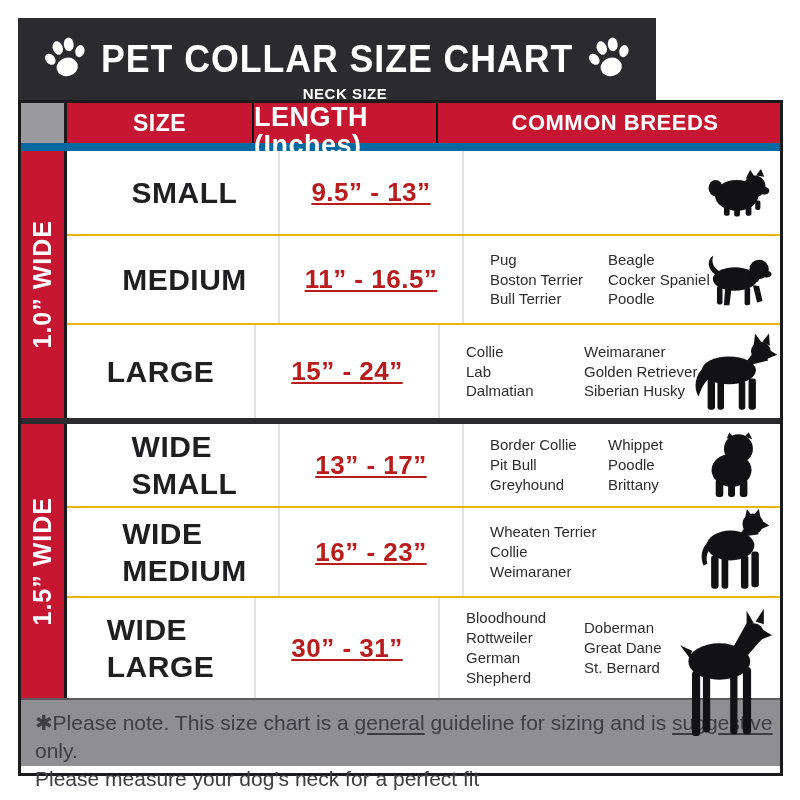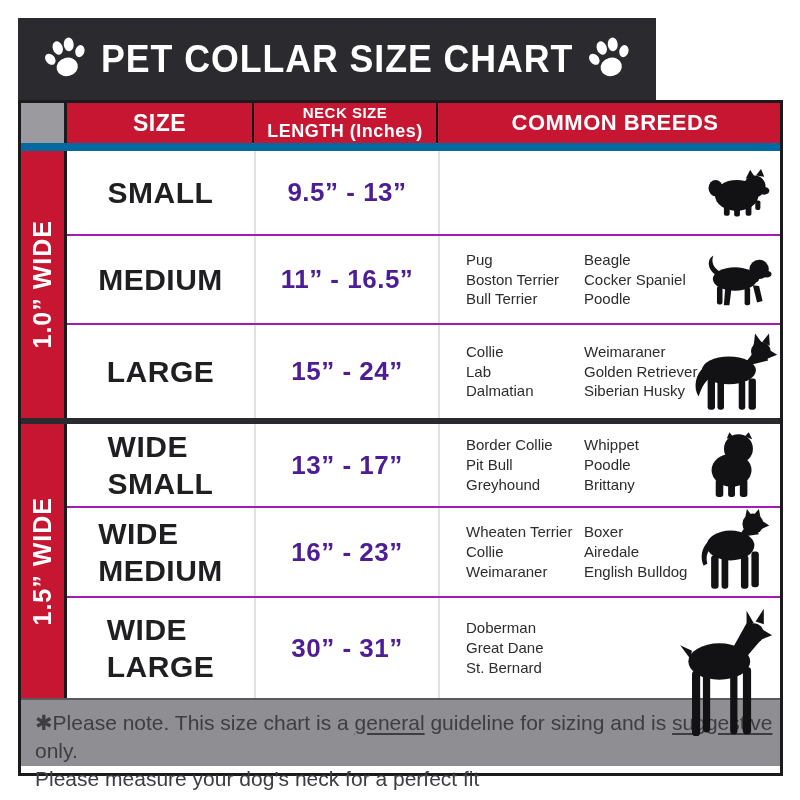--- a/index.html
+++ b/index.html
@@ -20,43 +20,43 @@
   .chart { position:absolute; left:18px; top:100px; width:765px; height:676px;
     border:3px solid #1b1b1d; background:#ffffff; }
 
   .head-row { display:flex; height:48px; background:#14b8a6; border-bottom:8px solid #0369a1; }
   .corner { width:46px; background:#9b9a9e; border-right:3px solid #1b1b1d; }
   .hcell { background:#c61632; color:#ffffff; display:flex; flex-direction:column;
     align-items:center; justify-content:center; font-weight:bold; letter-spacing:0.5px; }
   .hcell.size { width:187px; font-size:23px; border-right:2px solid #151515; }
   .hcell.length { width:184px; border-right:2px solid #151515; }
   .hcell.length .sub { font-size:15px; line-height:1.1; }
-  .hcell.length .main { font-size:18px; line-height:1.05; }
+  .hcell.length .main { font-size:27px; line-height:1.05; }
   .hcell.breeds { flex:1; font-size:22px;padding-left:12px; }
 
   .section { display:flex; }
   .side-label { width:46px; background:#c61632; border-right:3px solid #1b1b1d;
     display:flex; align-items:center; justify-content:center; }
   .side-label span { writing-mode:vertical-rl; transform:rotate(180deg); color:#ffffff;
     font-weight:bold; font-size:25px; letter-spacing:1px; white-space:nowrap; }
   .rows { flex:1; display:flex; flex-direction:column; }
 
   .row { display:flex; align-items:stretch; background:#ffffff; }
-  .row.div-after { border-bottom:2px solid #a21caf; }
+  .row.div-after { border-bottom:2px solid #eab308;padding-left:24px; }
   .sec1 .row:nth-child(1) { height:85px; } .sec1 .row:nth-child(2) { height:89px; } .sec1 .row:nth-child(3) { height:93px; }
   .sec2 .row:nth-child(1) { height:84px; } .sec2 .row:nth-child(2) { height:90px; } .sec2 .row:nth-child(3) { height:100px; }
 
   .section-divider { height:6px; background:#2b2a2e; }
 
   .cell { display:flex; align-items:center; }
   .cell-size { width:187px; justify-content:center; }
   .cell-size span { font-size:30px; font-weight:bold; color:#1f1f22; letter-spacing:0.5px;
     white-space:pre-line; line-height:1.25; text-align:left; }
   .cell-range { width:184px; justify-content:center; border-left:2px solid #e2e2e2; }
-  .cell-range span { font-size:26px; font-weight:bold; color:#4c1d95; letter-spacing:0.5px; }
+  .cell-range span { font-size:26px; font-weight:bold; color:#b91c1c; letter-spacing:0.5px;text-decoration:underline; }
   .cell-breeds { flex:1; border-left:2px solid #e2e2e2; position:relative;
     padding-left:26px; }
   .bcol { font-size:15px; color:#2d2d30; line-height:1.33; white-space:pre-line; }
   .bcol.c1 { width:118px; }
   .bcol.c2 { width:150px; }
 
   .dog { position:absolute; fill:#121214; }
   .dog1 { width:64px; height:52px; right:10px; top:17px; }
   .dog2 { width:76px; height:56px; right:5px; top:15px; }
   .dog3 { width:90px; height:86px; right:2px; top:4px; }
@@ -233,23 +233,20 @@
               <span>WIDE
 MEDIUM</span>
             </div>
           <div class="cell cell-range">
               <span>16” - 23”</span>
             </div>
           <div class="cell cell-breeds">
             <div class="bcol c1">Wheaten Terrier
 Collie
 Weimaraner</div>
-            <div class="bcol c2">Boxer
-Airedale
-English Bulldog</div>
             <svg class="dog dog5" viewBox="0 0 100 110">
               <circle cx="78" cy="20" r="14"></circle>
               <polygon points="68,10 70,0 76,8"></polygon>
               <polygon points="80,7 86,0 88,10"></polygon>
               <polygon points="89,15 100,22 89,27"></polygon>
               <polygon points="58,38 76,12 86,34"></polygon>
               <ellipse cx="48" cy="49" rx="32" ry="20"></ellipse>
               <path d="M18,44 C9,52 7,66 12,76 L17,73 C14,63 18,54 25,50 Z"></path>
               <rect x="22" y="62" width="10" height="45" rx="4"></rect>
               <rect x="36" y="64" width="9" height="43" rx="4"></rect>
@@ -261,20 +258,23 @@
 
         <div class="row">
           <div class="cell cell-size">
               <span>WIDE
 LARGE</span>
             </div>
           <div class="cell cell-range">
               <span>30” - 31”</span>
             </div>
           <div class="cell cell-breeds">
+            <div class="bcol c1">Bloodhound
+Rottweiler
+German Shepherd</div>
             <div class="bcol c2">Doberman
 Great Dane
 St. Bernard</div>
             <svg class="dog dog6" viewBox="0 0 110 150">
               <circle cx="90" cy="27" r="11"></circle>
               <polygon points="82,19 82,2 90,16"></polygon>
               <polygon points="92,14 101,0 101,17"></polygon>
               <polygon points="98,22 110,29 98,34"></polygon>
               <polygon points="62,52 82,16 98,34 76,60"></polygon>
               <ellipse cx="52" cy="58" rx="34" ry="20"></ellipse>

